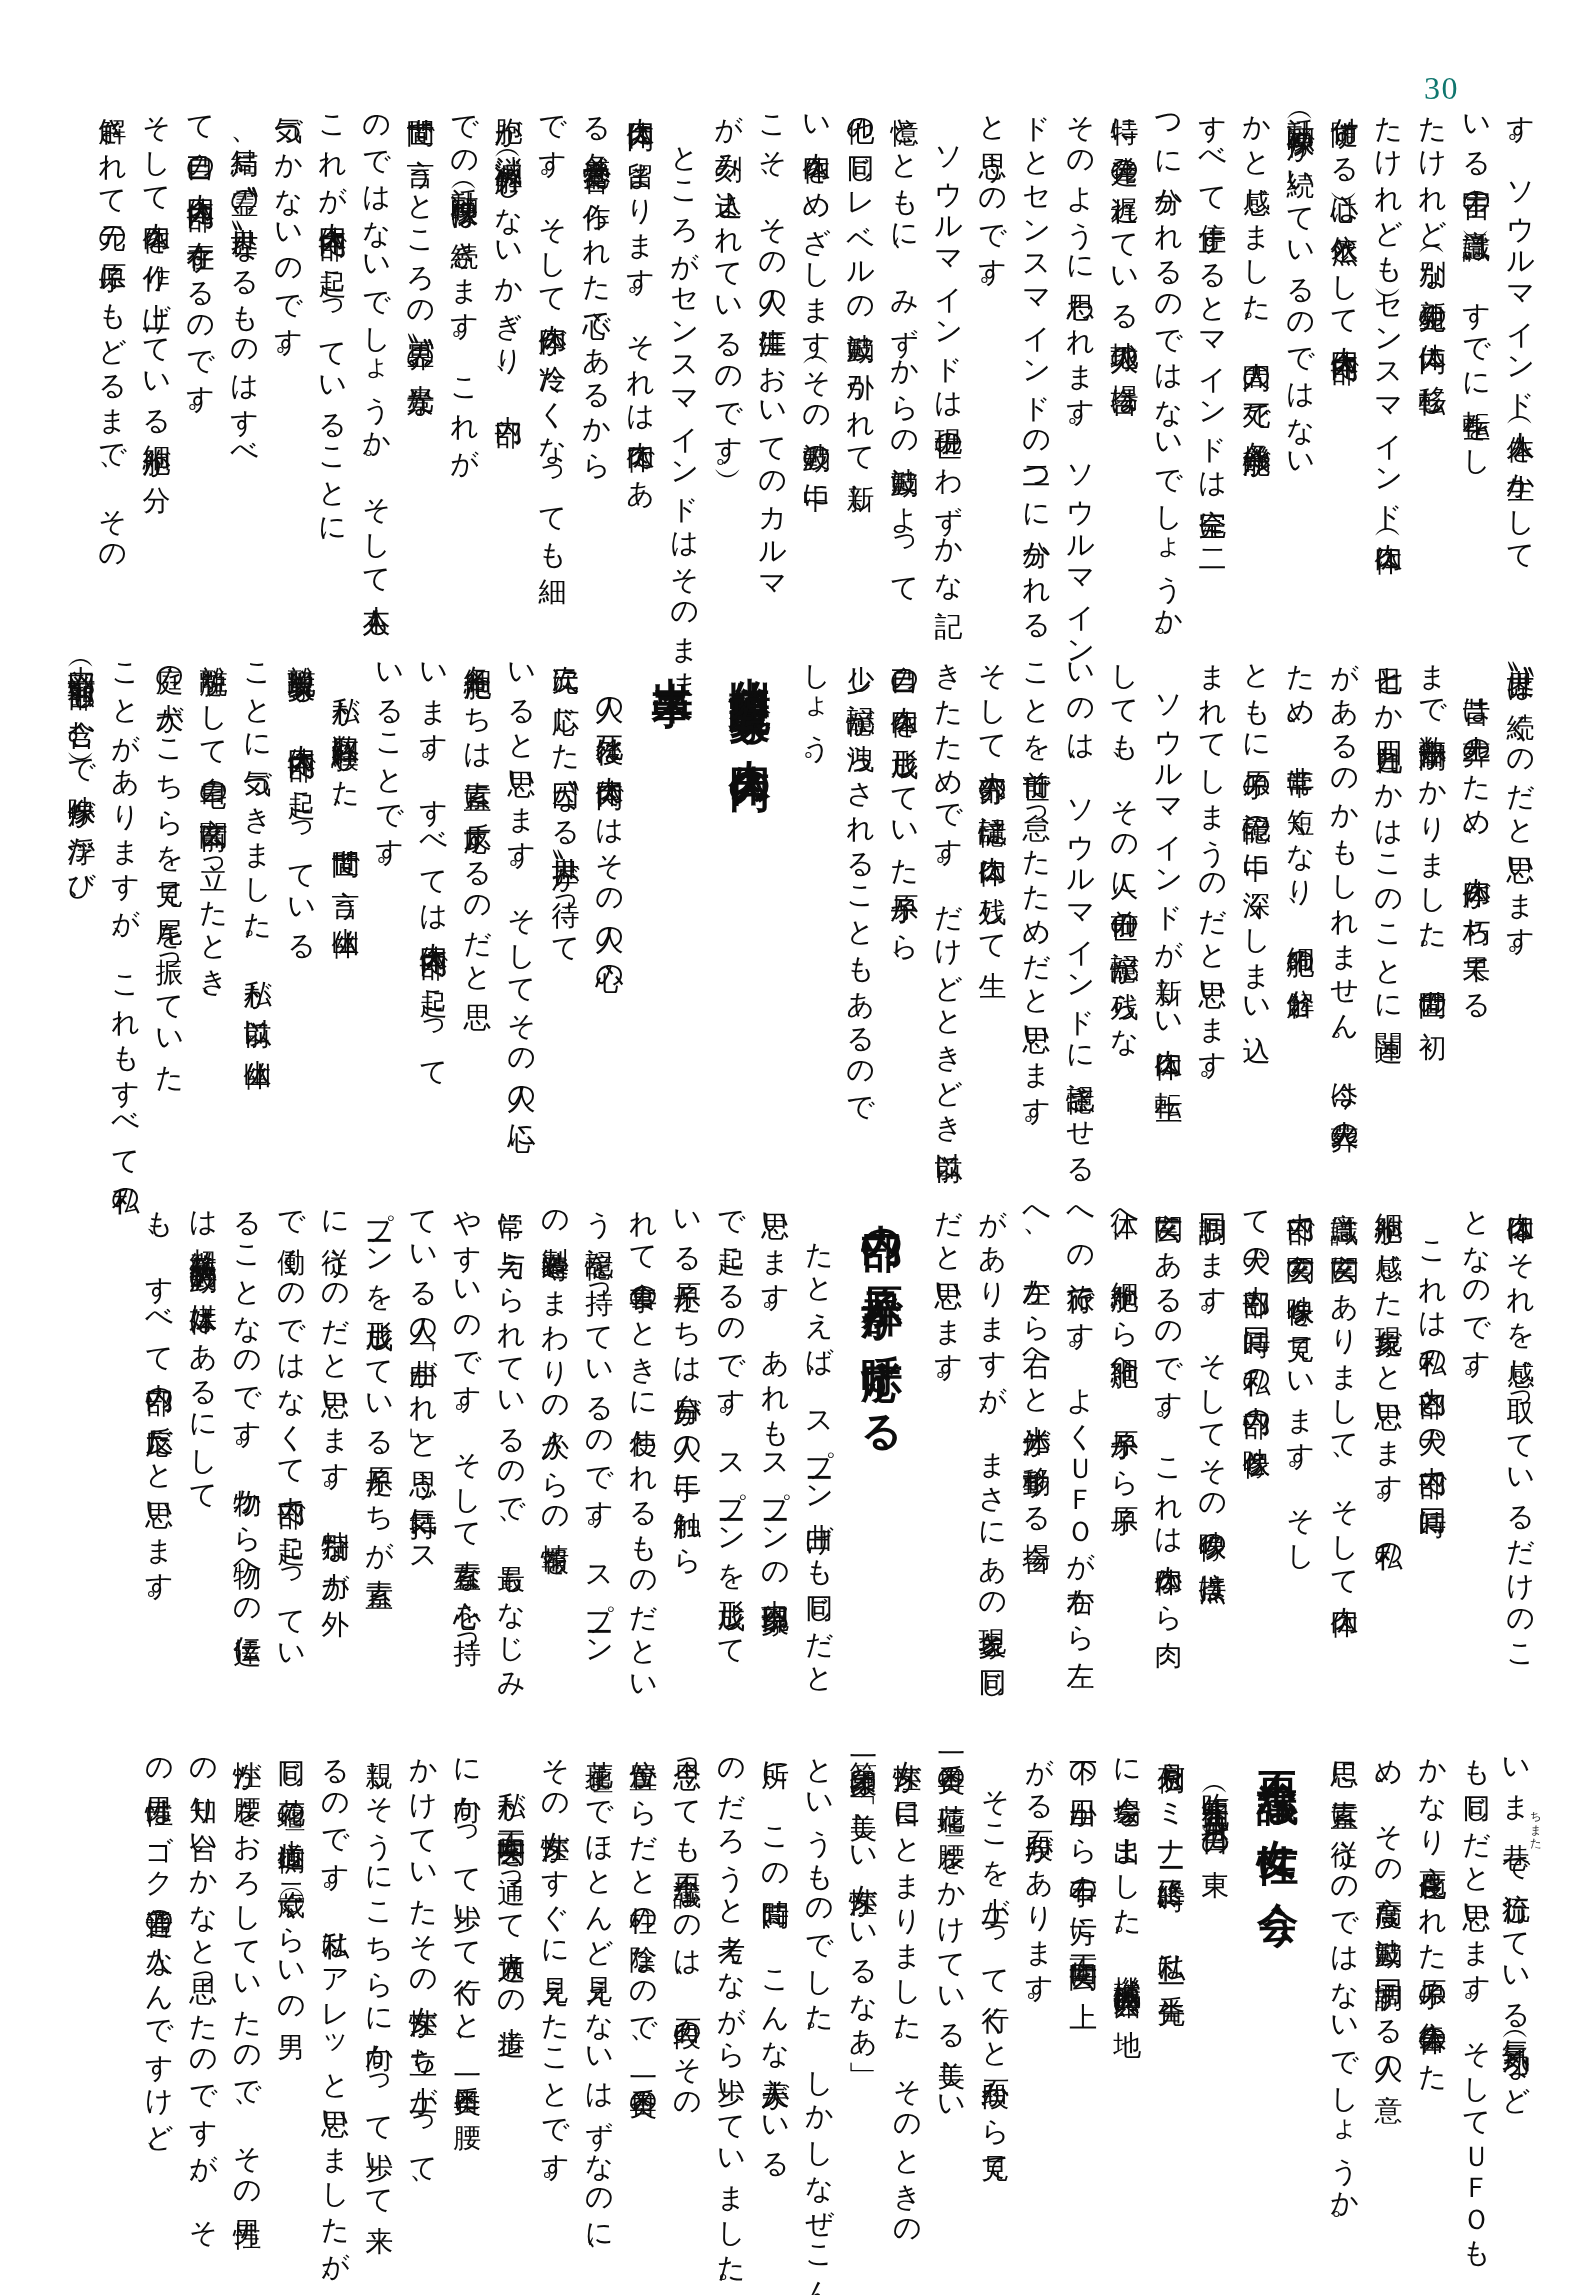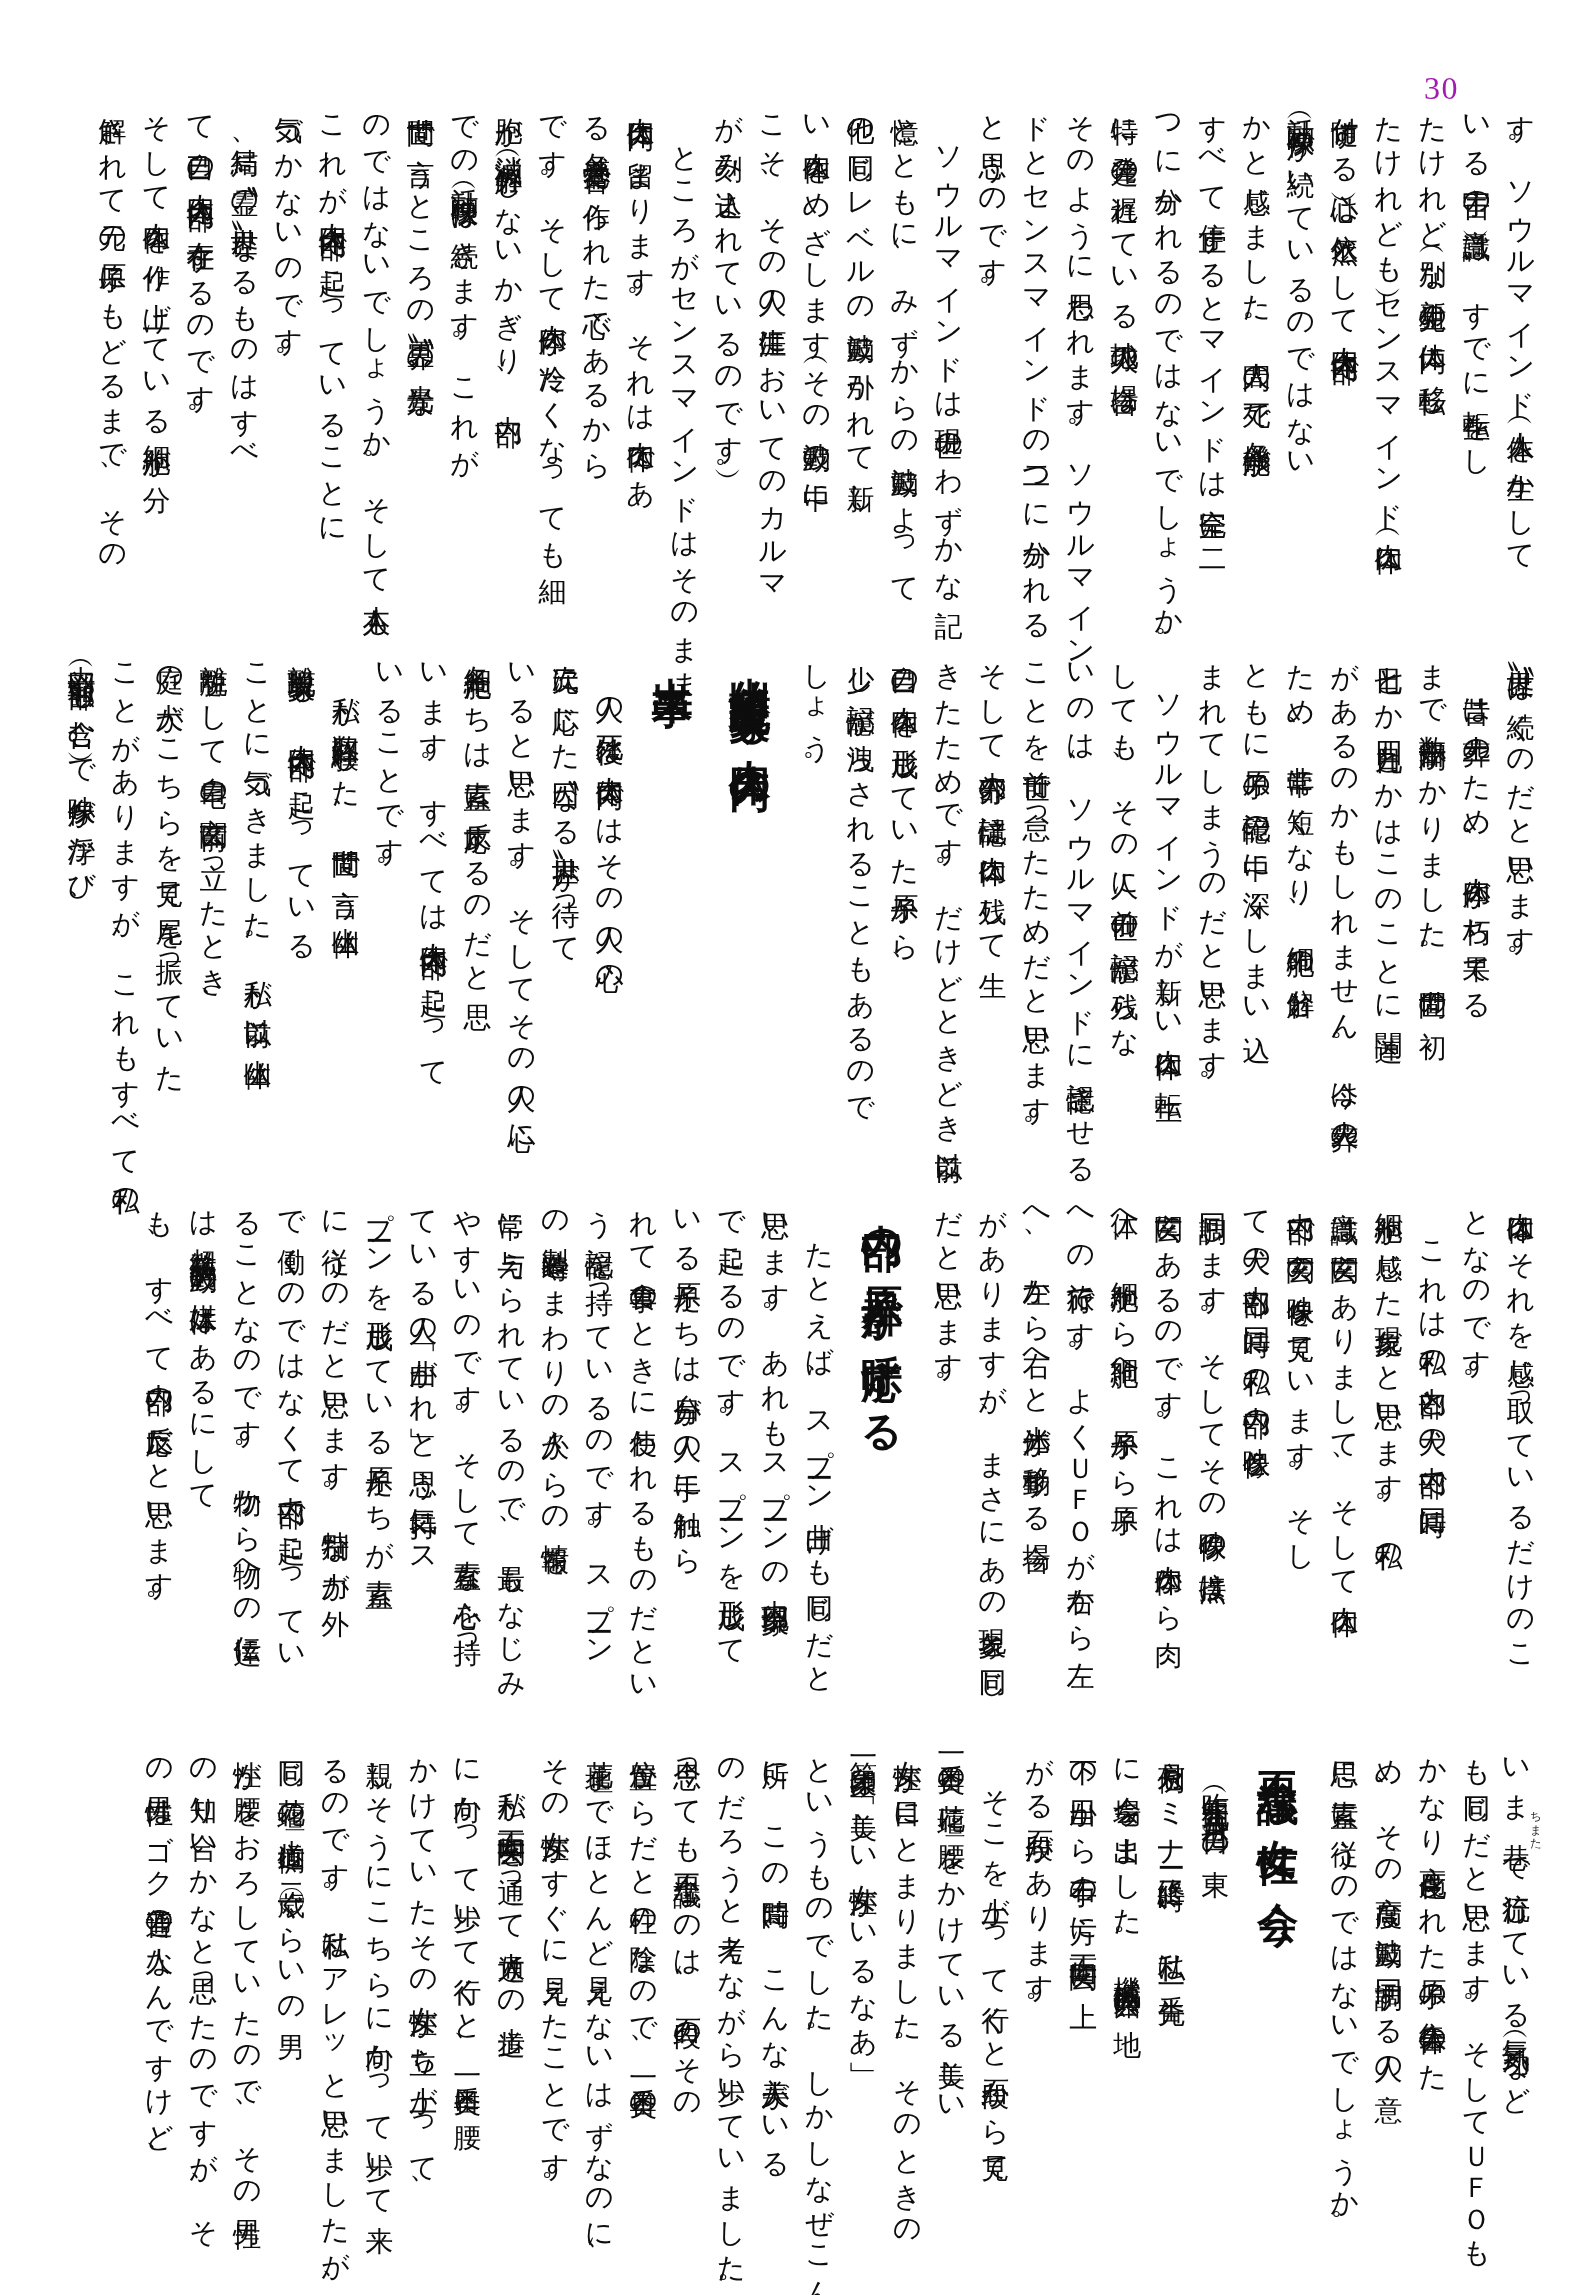--- a/index.html
+++ b/index.html
@@ -9,21 +9,21 @@
     position: relative;
     font-family: "Liberation Serif", "DejaVu Serif", serif;
     color: #0d0d0d;
     overflow: hidden;
   }
   .page-number {
     position: absolute;
     top: 70px; left: 1424px;
     font-size: 32px;
     letter-spacing: 1.5px;
-    color: #a21caf;
+    color: #0f766e;
   }
   .content {
     position: absolute;
     top: 96px; right: 49px; left: 66px;
     display: flex;
     flex-direction: column;
     align-items: flex-end;
   }
   .band {
     writing-mode: vertical-rl;

